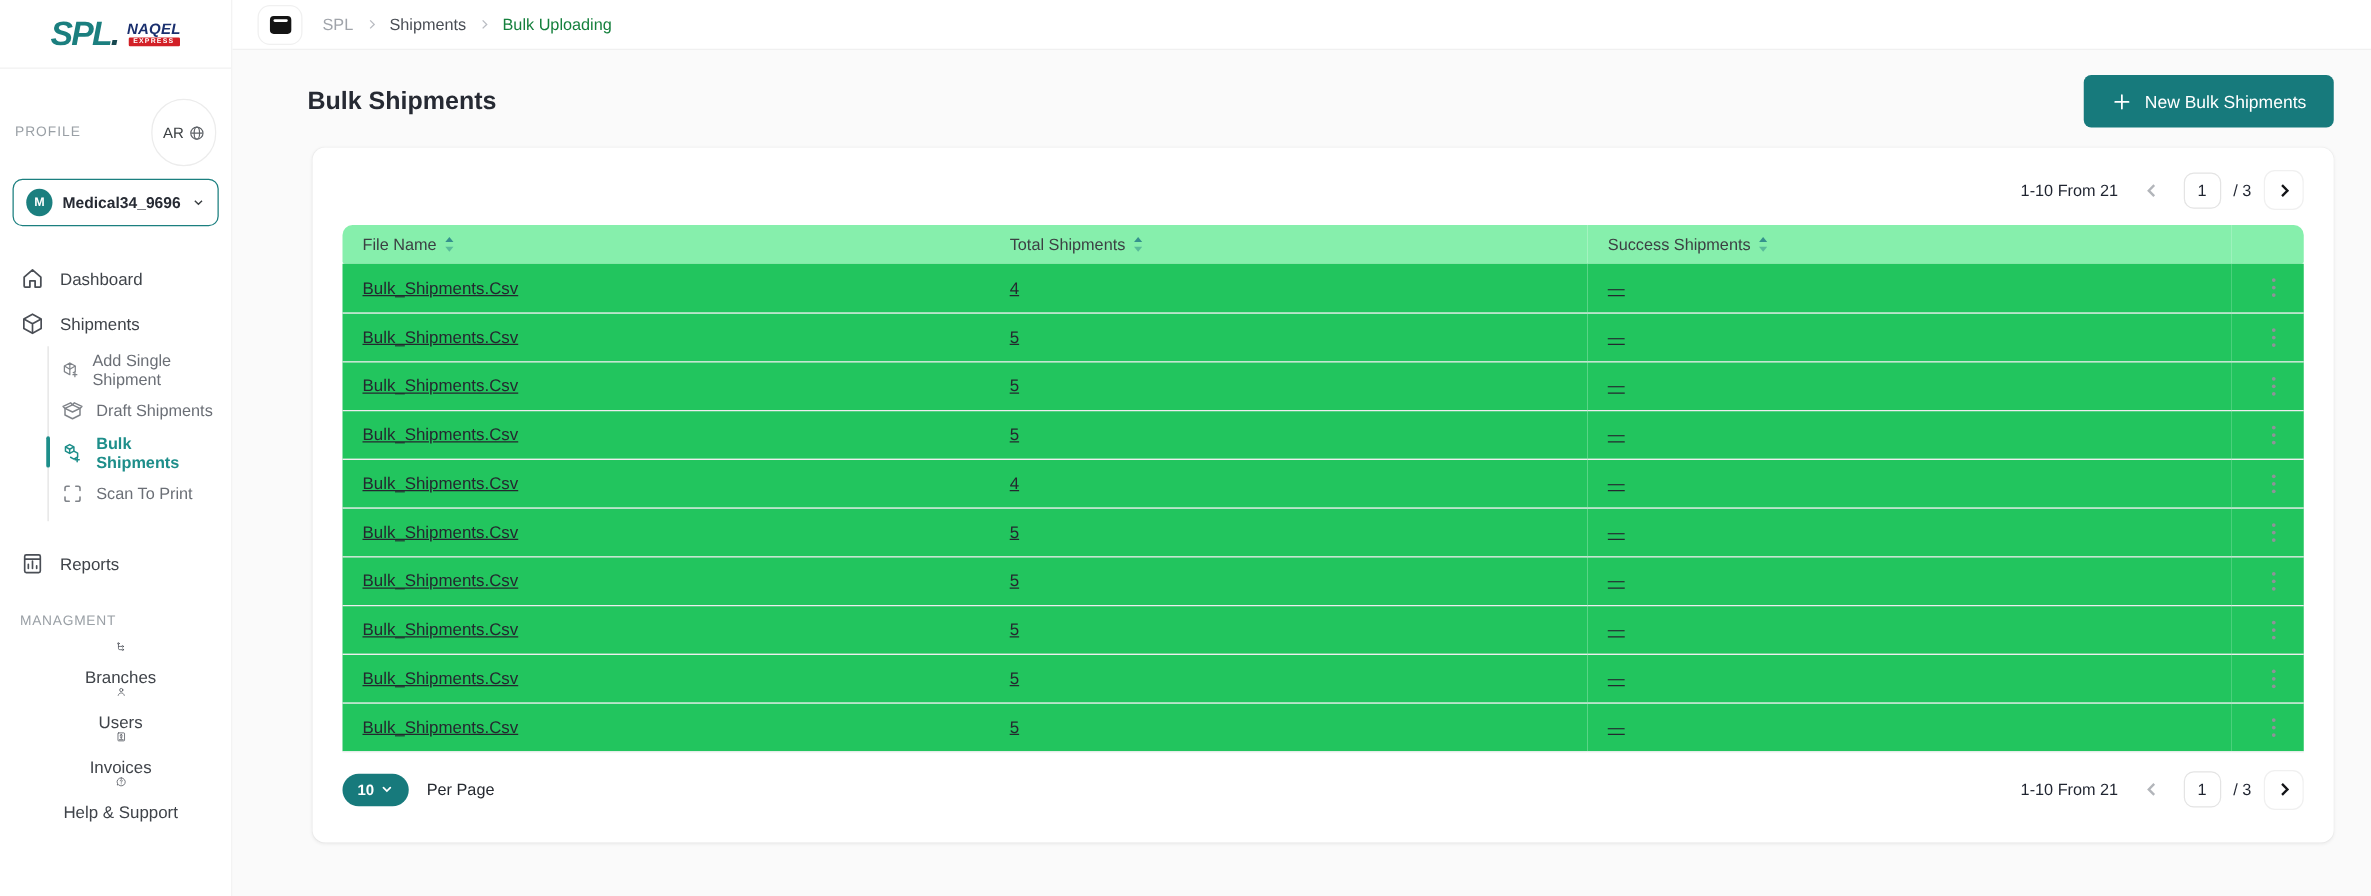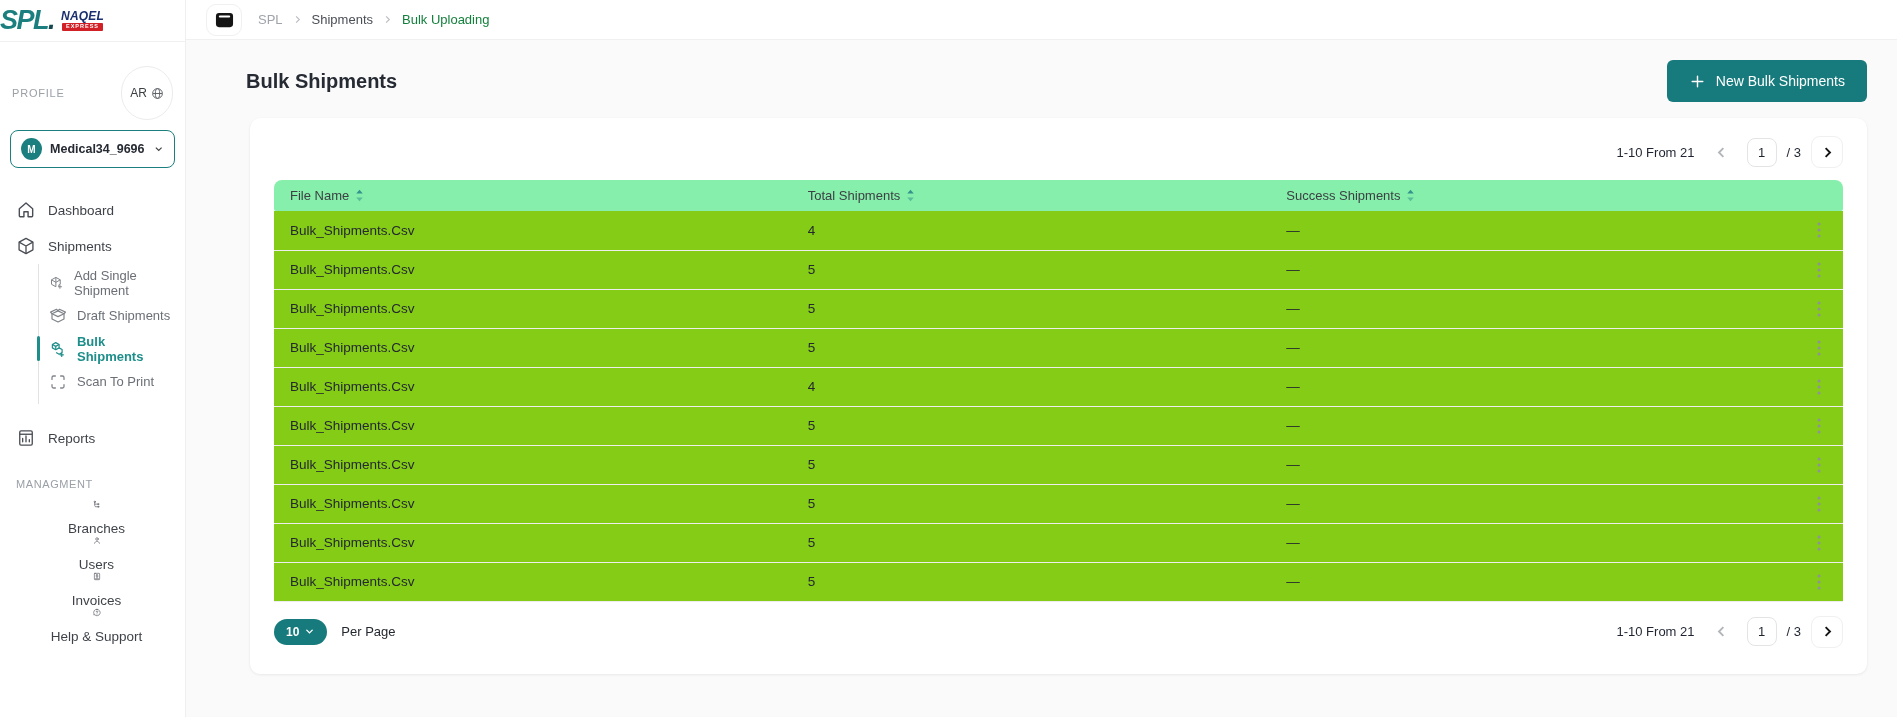--- a/index.html
+++ b/index.html
@@ -10,21 +10,21 @@
     display:flex;
   }
   svg { display:block; }
 
   
   .sidebar {
     width:186px; min-width:186px; height:717px; background:#fff;
     border-right:1px solid #efefef; display:flex; flex-direction:column;
   }
   .logo-row {
-    height:42px; display:flex; align-items:center; 
+    height:55px; display:flex; align-items:center; justify-content:center;
     gap:7px; border-bottom:1px solid #f1f1f1;
   }
   .spl-logo {
     font-size:27px; font-weight:800; letter-spacing:-1.5px;
     color:#1b7f7f; font-style:italic; line-height:1;
   }
   .spl-logo .spl-dot { color:#15474f; }
   .naqel-logo { display:flex; flex-direction:column; align-items:center; line-height:1; }
   .naqel-top { font-size:12px; font-weight:800; font-style:italic; color:#1a2f6e; letter-spacing:0.2px; }
   .naqel-bar { background:#d22027; color:#fff; font-size:5.5px; font-weight:700; letter-spacing:1px; padding:1px 4px; margin-top:1px; border-radius:1px; }
@@ -126,21 +126,21 @@
   thead th {
     background:#86efac; text-align:left; font-weight:500; font-size:13px; color:#3c4043;
     padding:8px 16px; height:30px; cursor:pointer;
   }
   thead th:first-child { border-top-left-radius:8px; border-bottom-left-radius:2px; }
   thead th:last-child { border-top-right-radius:8px; border-bottom-right-radius:2px; }
   .th-inner { display:flex; align-items:center; gap:6px; }
   .sort-ico { width:9px; height:13px; color:#35918d; }
   tbody td {
     padding:0 16px; height:39px; font-size:13.5px; color:#24282f;
-    border-bottom:1px solid #ededee; background:#84cc16;
+    border-bottom:1px solid #ededee; background:#22c55e;text-decoration:underline;
   }
   td.td-actions { text-align:right; }
   .kebab-btn { background:none; border:none; cursor:pointer; padding:4px 6px; color:#8f9399; }
   .kebab-btn svg { width:4px; height:16px; }
 
   .card-footer { display:flex; align-items:center; justify-content:space-between; margin-top:14px; }
   .per-page { display:flex; align-items:center; gap:14px; }
   .per-page-pill {
     display:flex; align-items:center; gap:5px; background:#177a7c; color:#fff;
     border:none; border-radius:15px; padding:6px 12px; font-size:12px; font-weight:700;

